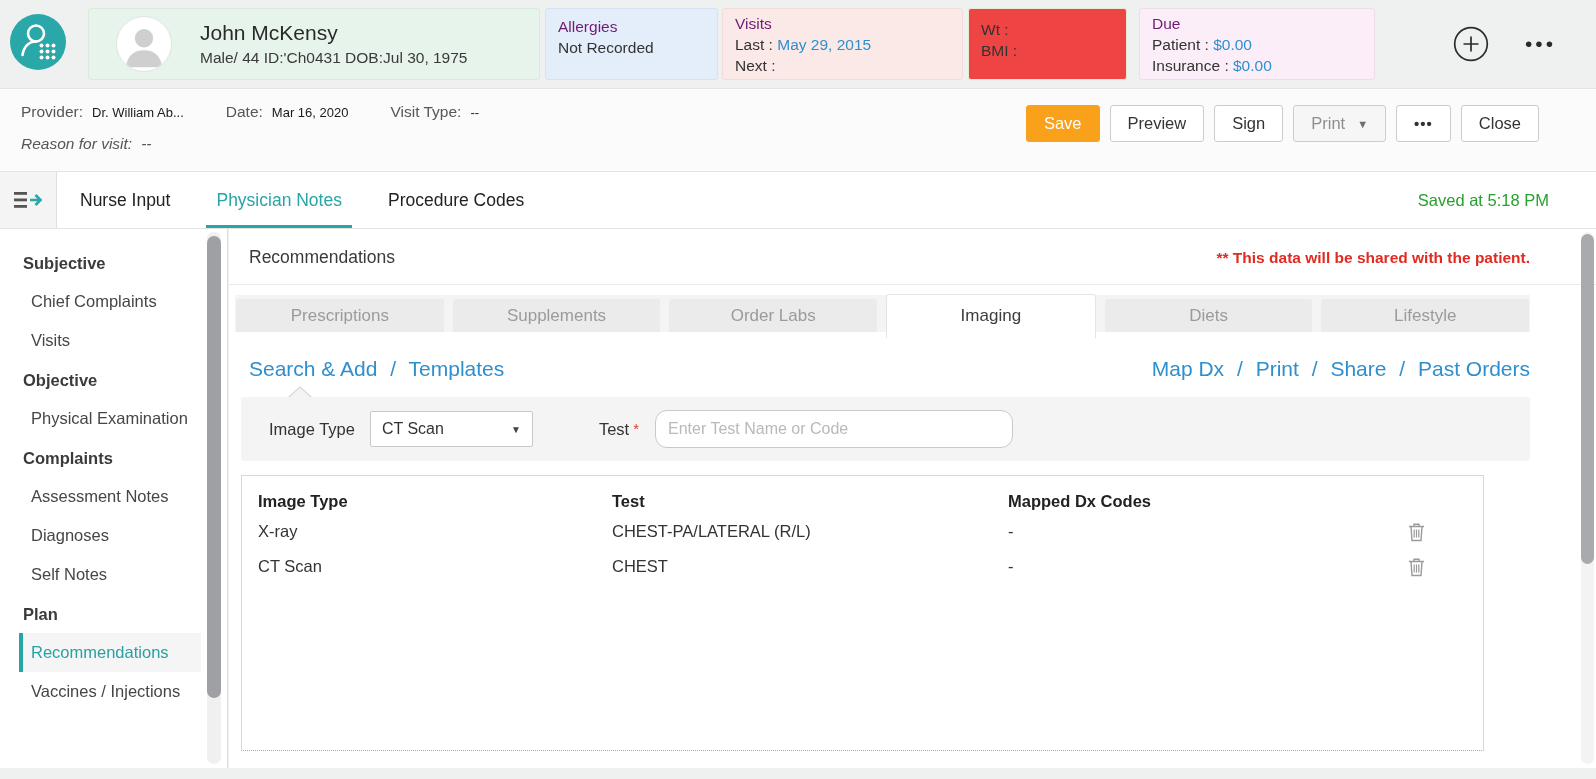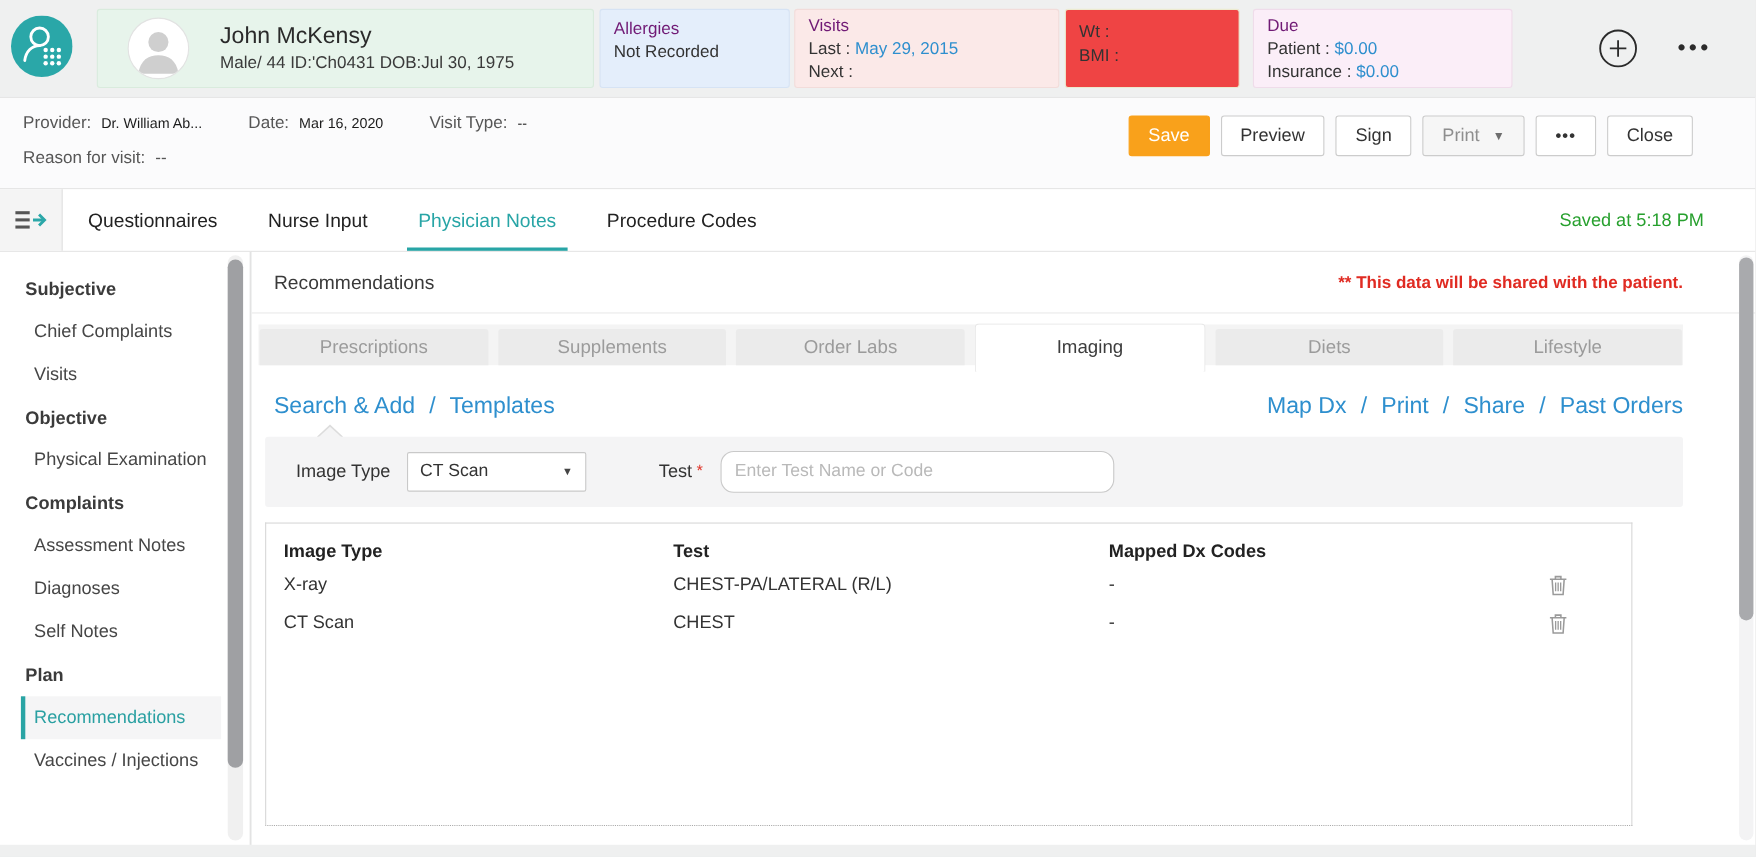--- a/index.html
+++ b/index.html
@@ -23,21 +23,21 @@
   .card-line { font-size:15.5px; color:#333; margin-top:2px; line-height:19px; }
   .blue { color:#2e8fce; }
   .link-like { cursor:pointer; }
   .header-actions { margin-left:auto; margin-right:40px; display:flex; align-items:center; gap:36px; }
   .hdr-more { font-size:21px; letter-spacing:3px; color:#2b2b2b; cursor:pointer; }
 
   
   .encounter-bar { position:absolute; left:0; top:88px; width:100%; height:84px; background:#fbfbfc; border-top:1px solid #e4e4e4; border-bottom:1px solid #e4e4e4; }
   .enc-info { position:absolute; left:21px; top:14px; }
   .enc-line { display:flex; align-items:baseline; height:27px; }
-  .enc-line + .enc-line { margin-top:5px; }
+  .enc-line + .enc-line { margin-top:5px;font-style:italic; }
   .enc-label { font-size:15.5px; color:#565656; margin-right:9px; }
   .enc-value { font-size:13px; font-weight:normal; color:#1b1b1b; margin-right:42px; cursor:pointer;text-align:center; }
   .enc-buttons { position:absolute; right:57px; top:16px; display:flex; gap:10px; }
   .btn { height:37px; padding:0 17px; font-size:16.5px; border:1px solid #ccc; border-radius:3px; background:#fff; color:#333; display:flex; align-items:center; cursor:pointer; white-space:nowrap; }
   .btn-save { background:#f9a11b; border-color:#f9a11b; color:#fff; }
   .btn-print { background:#f6f6f6; color:#8e8e8e; gap:12px; }
   .print-caret { font-size:11px; color:#6e6e6e; }
   .btn-more { font-weight:bold; letter-spacing:1px; font-size:15px; }
 
   
@@ -206,21 +206,20 @@
   <div class="tab-bar">
     <div class="tab-gutter">
       <svg width="32" height="22" viewBox="0 0 32 22">
         <rect x="2" y="3" width="13" height="2.8" fill="#555"></rect>
         <rect x="2" y="9.5" width="13" height="2.8" fill="#555"></rect>
         <rect x="2" y="16" width="13" height="2.8" fill="#555"></rect>
         <path d="M18 11h9" stroke="#2aa7a8" stroke-width="2.6" fill="none"></path>
         <path d="M23.5 6l5 5-5 5" stroke="#2aa7a8" stroke-width="2.6" fill="none"></path>
       </svg>
     </div>
-    <div class="tab">Questionnaires</div>
     <div class="tab">Nurse Input</div>
     <div class="tab active">Physician Notes</div>
     <div class="tab">Procedure Codes</div>
     <div class="saved-status">Saved at 5:18 PM</div>
   </div>
 
   <div class="sidebar">
     <div class="section-title">Subjective</div>
     <div class="side-item">Chief Complaints</div>
     <div class="side-item">Visits</div>

